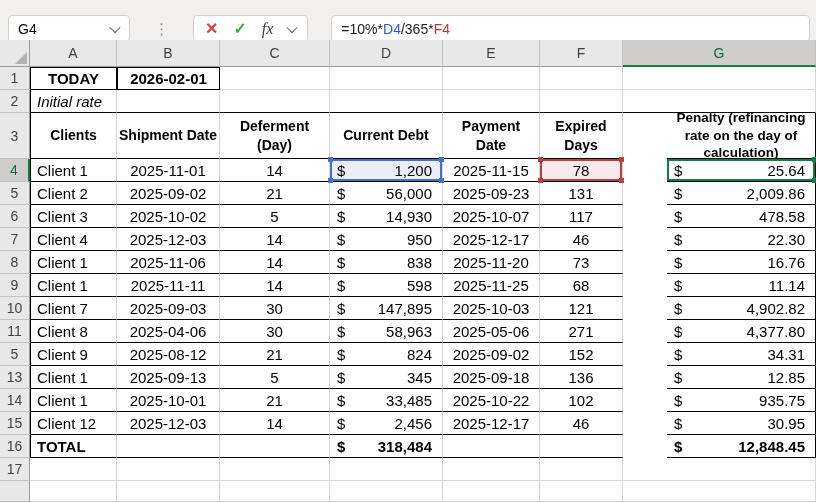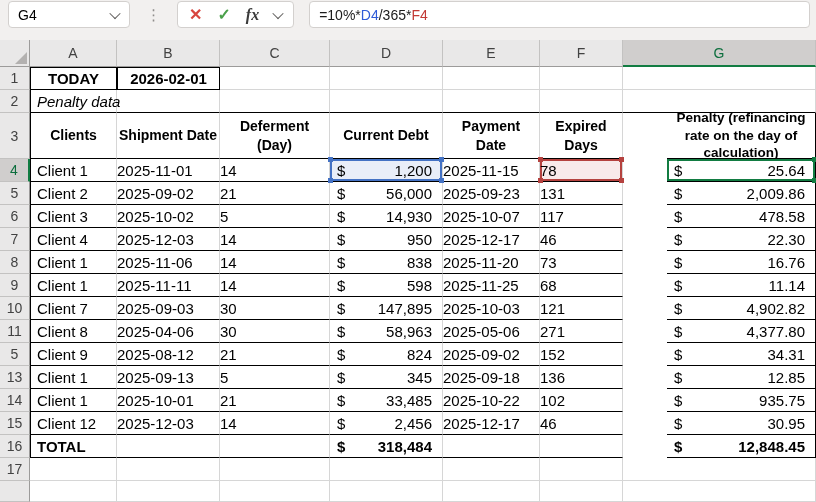--- a/index.html
+++ b/index.html
@@ -1,31 +1,31 @@
 <!DOCTYPE html>
 <html><head>
 <meta charset="utf-8">
 <style>
   html,body{margin:0;padding:0;background:#fff;}
   .app{width:816px;height:502px;position:relative;background:#fff;
        font-family:"Liberation Sans",sans-serif;overflow:hidden;color:#000;}
 
   
   .fbar{height:40px;background:#f2f0ef;display:flex;align-items:flex-start;
-        gap:15px;padding:1px 6px 0 8px;box-sizing:border-box;}
+        gap:23px;padding:15px 6px 0 8px;box-sizing:border-box;}
   .namebox{width:122px;height:27px;background:#fff;border:1px solid #d3d0ce;border-radius:4px;
            display:flex;align-items:center;justify-content:space-between;
            padding:0 10px 0 9px;box-sizing:border-box;font-size:14px;}
   .grip{color:#8f8d8b;font-size:15px;line-height:27px;padding:0 1px;user-select:none;}
   .fb-group{height:27px;background:#fff;border:1px solid #d3d0ce;border-radius:4px;
             display:flex;align-items:center;gap:15px;padding:0 11px;box-sizing:border-box;}
   .fb-x{color:#d8453e;font-size:16px;font-weight:700;}
   .fb-check{color:#4aa04a;font-size:16px;font-weight:700;}
   .fb-fx{font-style:italic;font-family:"Liberation Serif",serif;font-size:16px;
-         color:#3b3b3b;font-weight:700;}
+         color:#3b3b3b;font-weight:400;}
   .chev{width:7px;height:7px;border-right:1.6px solid #5f5d5b;border-bottom:1.6px solid #5f5d5b;
         display:inline-block;transform:rotate(45deg) translate(-1px,-1px);}
   .finput{flex:1;height:27px;background:#fff;border:1px solid #d3d0ce;border-radius:4px;
           display:flex;align-items:center;padding:0 9px;box-sizing:border-box;font-size:14px;}
 
   
   .grid{display:grid;background:#fff;}
   .cell{position:relative;background:#fff;border-right:1px solid #d6d6d6;
         border-bottom:1px solid #d6d6d6;box-sizing:border-box;display:flex;
         align-items:center;font-size:15px;overflow:hidden;}
@@ -39,21 +39,21 @@
   .corner::after{content:'';position:absolute;right:2px;bottom:2px;width:0;height:0;
                  border-left:12px solid transparent;border-bottom:12px solid #b3b1b0;}
   .tb{border-bottom-color:#000;}
   .tleft{border-left:1px solid #000;}
   .tright{border-right-color:#000;margin-left:44px;}
   .bordered{border:1px solid #000;}
   .bold{font-weight:700;}
   .center{justify-content:center;}
   .client{padding-left:6px;}
   .acc{justify-content:space-between;padding:0 10px 0 7px;}
-  .num,.date{justify-content:flex-start;}
+  .num,.date{justify-content:center;}
   .th{justify-content:center;text-align:center;font-weight:700;font-size:14px;
       line-height:1.3;padding:0 2px;}
   .th-sm{font-size:13.5px;}
   .spill{overflow:visible;white-space:nowrap;z-index:2;font-style:italic;padding-left:6px;}
   .ref{overflow:visible;z-index:2;}
   .ref-blue{background:#e9eef8;box-shadow:inset 0 0 0 2px #4472c4;}
   .ref-red{background:#f8eaea;box-shadow:inset 0 0 0 2px #b5423f;}
   .active-cell{box-shadow:inset 0 0 0 2px #127c42;overflow:visible;z-index:3;}
   .h{position:absolute;width:5px;height:5px;z-index:4;}
   .h.tl{left:-2px;top:-2px}.h.tr{right:-2px;top:-2px}
@@ -115,21 +115,21 @@
       </div>
       <div class="cell "></div>
       <div class="cell "></div>
       <div class="cell "></div>
       <div class="cell "></div>
       <div class="cell "></div>
       <div class="cell rowhead">
         <span>2</span>
       </div>
       <div class="cell tb tleft spill">
-        <span>Penalty data</span>
+        <span>Initial rate</span>
       </div>
       <div class="cell tb"></div>
       <div class="cell tb"></div>
       <div class="cell tb"></div>
       <div class="cell tb"></div>
       <div class="cell tb"></div>
       <div class="cell tb"></div>
       <div class="cell rowhead">
         <span>3</span>
       </div>

